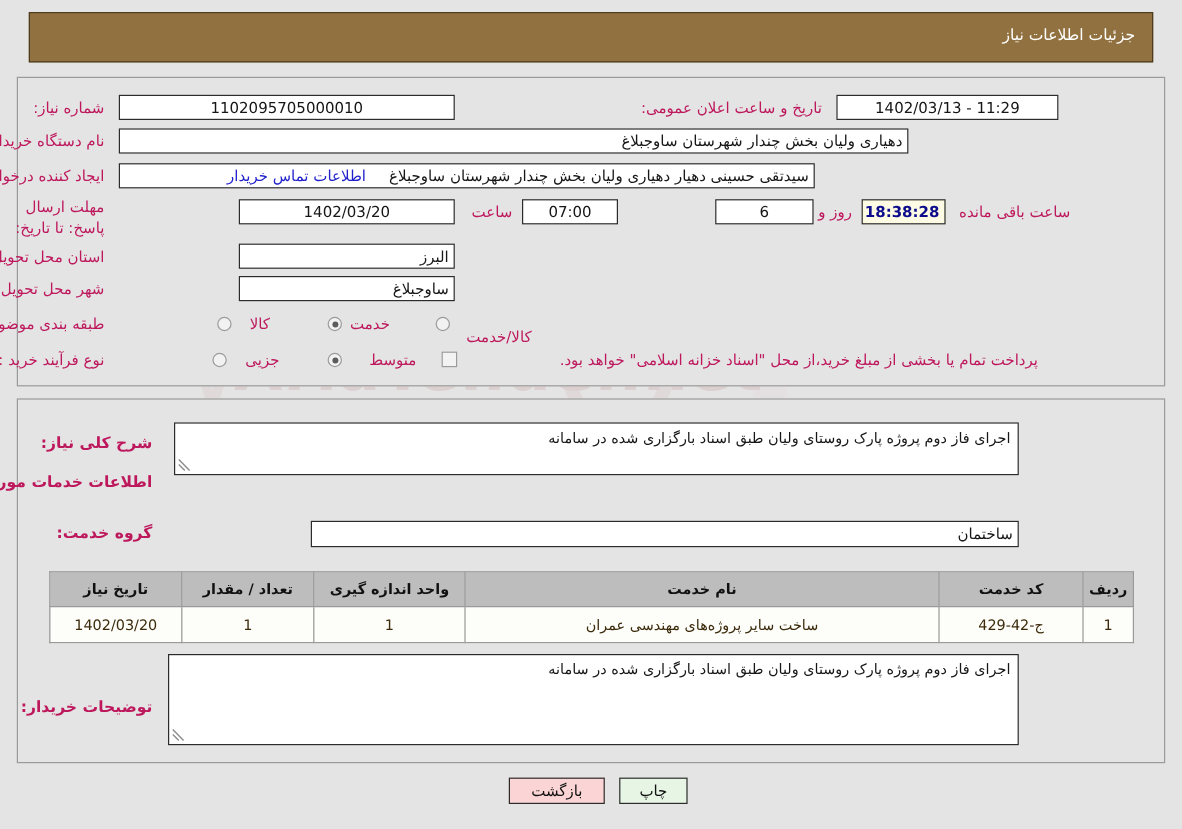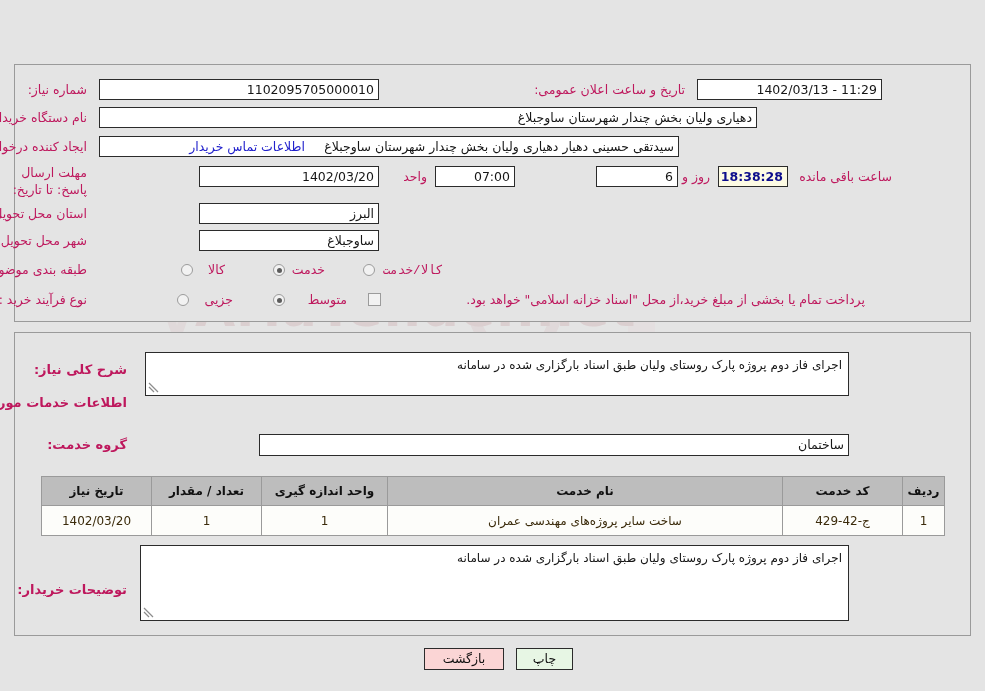--- a/index.html
+++ b/index.html
@@ -82,21 +82,21 @@
     box-sizing: border-box;
     font-size: 12.5px;
     color: #161616;
     line-height: 19px;
     height: 21px;
     padding: 0 4px;
     white-space: nowrap;
     overflow: hidden;
     z-index: 4;
   }
-  .fld.center { }
+  .fld.center { text-align: center; }
   .fld.right  { text-align: right; }
   .fld.cream  { background: #fdfbe4; }
   .link {
     position: absolute;
     font-size: 12.5px;
     color: #2222cc;
     cursor: pointer;
     white-space: nowrap;
     z-index: 4;
   }
@@ -205,39 +205,42 @@
       <g opacity="0.55">
         <path d="M140 10 L215 10 L177 120 Z" fill="#c9a0a4"></path>
         <path d="M150 10 L205 10 L177 96 Z" fill="#e0c4c7"></path>
         <path d="M470 8 L560 8 L560 60 Q560 112 515 134 Q470 112 470 60 Z" fill="none" stroke="#c9a0a4" stroke-width="11"></path>
         <path d="M600 28 L700 28 L700 52 L655 52 L655 120 L628 120 L628 52 L600 52 Z" fill="#ddb9bd" opacity="0.7"></path>
       </g>
     </svg>
     <div class="wm-text">AriaTender.net</div>
   </div>
 
+  <div id="header-bar">
+    <div id="header-title">جزئیات اطلاعات نیاز</div>
+  </div>
 
   <div class="panel" id="panel-top"></div>
 
   <div class="lbl" style="right:898px; top:82px;">شماره نیاز:</div>
   <div class="fld center" style="right:606px; top:79px; width:280px;">1102095705000010</div>
 
   <div class="lbl" style="right:300px; top:82px;">تاریخ و ساعت اعلان عمومی:</div>
   <div class="fld center" style="right:103px; top:79px; width:185px;">11:29 - 1402/03/13</div>
 
   <div class="lbl" style="right:898px; top:110px;">نام دستگاه خریدار:</div>
   <div class="fld right" style="right:228px; top:107px; width:658px;">دهیاری ولیان بخش چندار شهرستان ساوجبلاغ</div>
 
   <div class="lbl" style="right:898px; top:139px;">ایجاد کننده درخواست:</div>
   <div class="fld right" style="right:306px; top:136px; width:580px;">سیدتقی حسینی دهیار دهیاری ولیان بخش چندار شهرستان ساوجبلاغ</div>
   <div class="link" style="right:680px; top:139px; left:auto;">اطلاعات تماس خریدار</div>
 
   <div class="lbl" style="right:898px; top:164px; white-space:normal; width:90px; text-align:right; line-height:17px;">مهلت ارسال پاسخ: تا تاریخ:</div>
   <div class="fld center" style="right:606px; top:166px; width:180px;">1402/03/20</div>
-  <div class="lbl" style="right:558px; top:169px;">واحد</div>
+  <div class="lbl" style="right:558px; top:169px;">ساعت</div>
   <div class="fld center" style="right:470px; top:166px; width:80px;">07:00</div>
   <div class="fld center" style="right:307px; top:166px; width:82px;">6</div>
   <div class="lbl" style="right:275px; top:169px;margin-left:16px;">روز و</div>
   <div class="fld cream center" style="right:197px; top:166px; width:70px; color:#0d0d8c; font-weight:bold;">18:38:28</div>
   <div class="lbl" style="right:93px; top:169px;">ساعت باقی مانده</div>
 
   <div class="lbl" style="right:898px; top:206px;">استان محل تحویل:</div>
   <div class="fld right" style="right:606px; top:203px; width:180px;">البرز</div>
 
   <div class="lbl" style="right:898px; top:233px;">شهر محل تحویل:</div>
@@ -245,21 +248,21 @@
 
   <div class="lbl" style="right:898px; top:262px;">طبقه بندی موضوعی:</div>
 
   <div class="radio" style="right:792px; top:264px;"></div>
   <div class="lbl" style="right:760px; top:262px;">کالا</div>
 
   <div class="radio on" style="right:700px; top:264px;"></div>
   <div class="lbl" style="right:660px; top:262px;">خدمت</div>
 
   <div class="radio" style="right:610px; top:264px;"></div>
-  <div class="lbl" style="right:542px; top:262px;font-family:Liberation Mono, monospace;">کالا/خدمت</div>
+  <div class="lbl" style="right:542px; top:273px;">کالا/خدمت</div>
 
   <div class="lbl" style="right:898px; top:292px;">نوع فرآیند خرید :</div>
 
   <div class="radio" style="right:796px; top:294px;"></div>
   <div class="lbl" style="right:752px; top:292px;">جزیی</div>
 
   <div class="radio on" style="right:700px; top:294px;"></div>
   <div class="lbl" style="right:638px; top:292px;">متوسط</div>
 
   <div class="chk" style="right:604px; top:293px;"></div>

